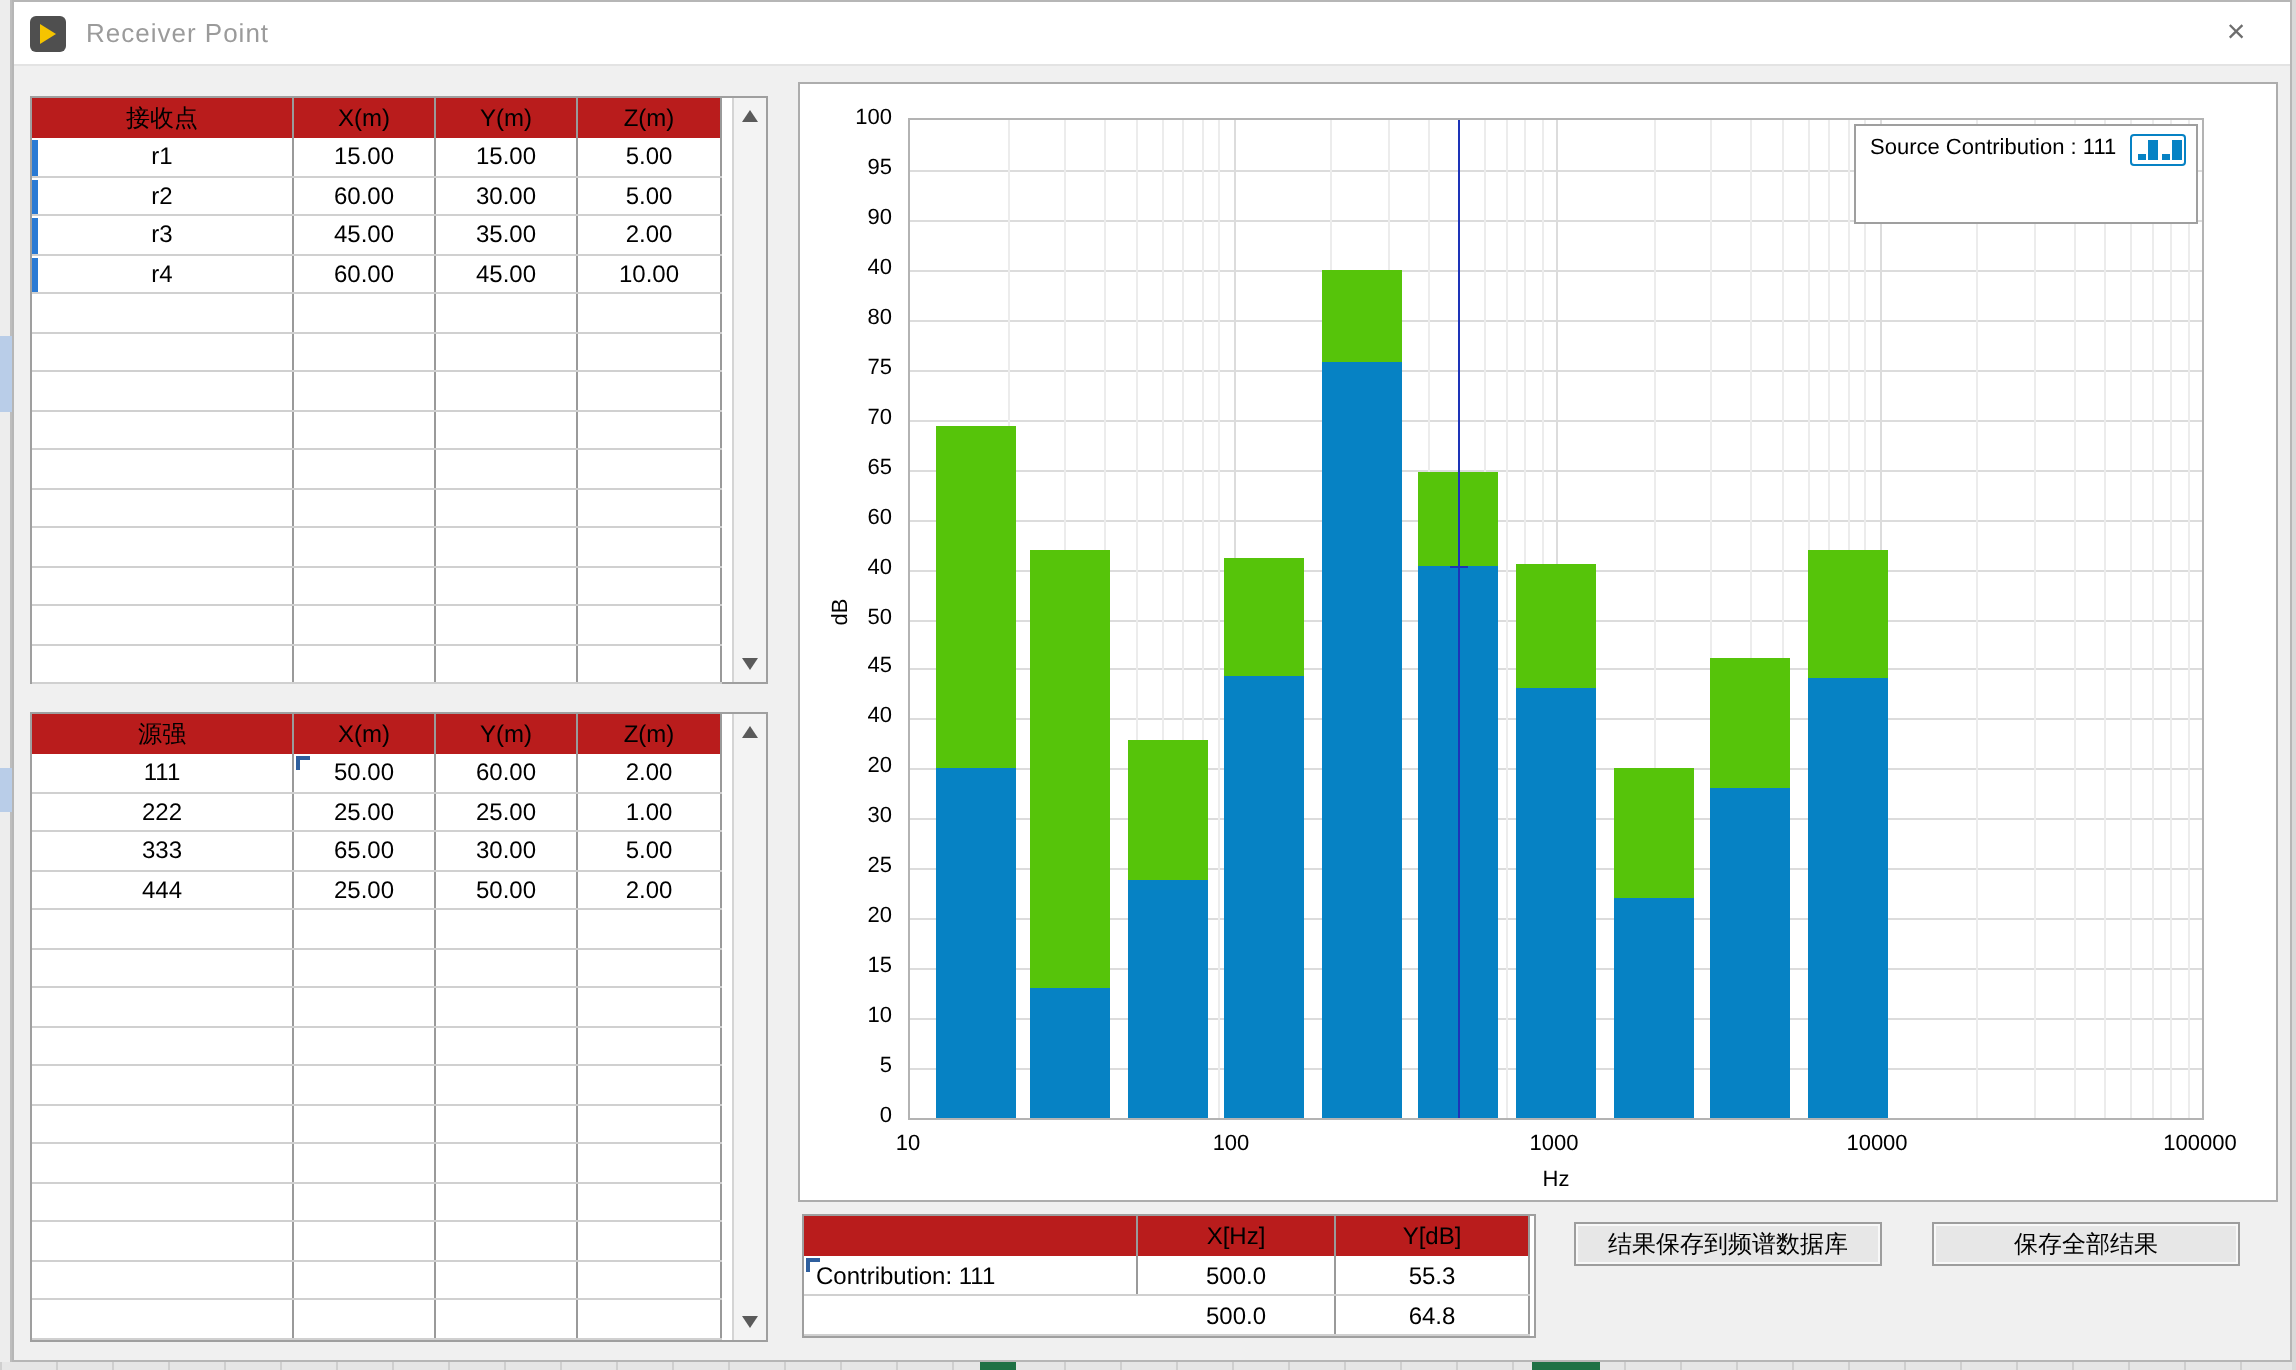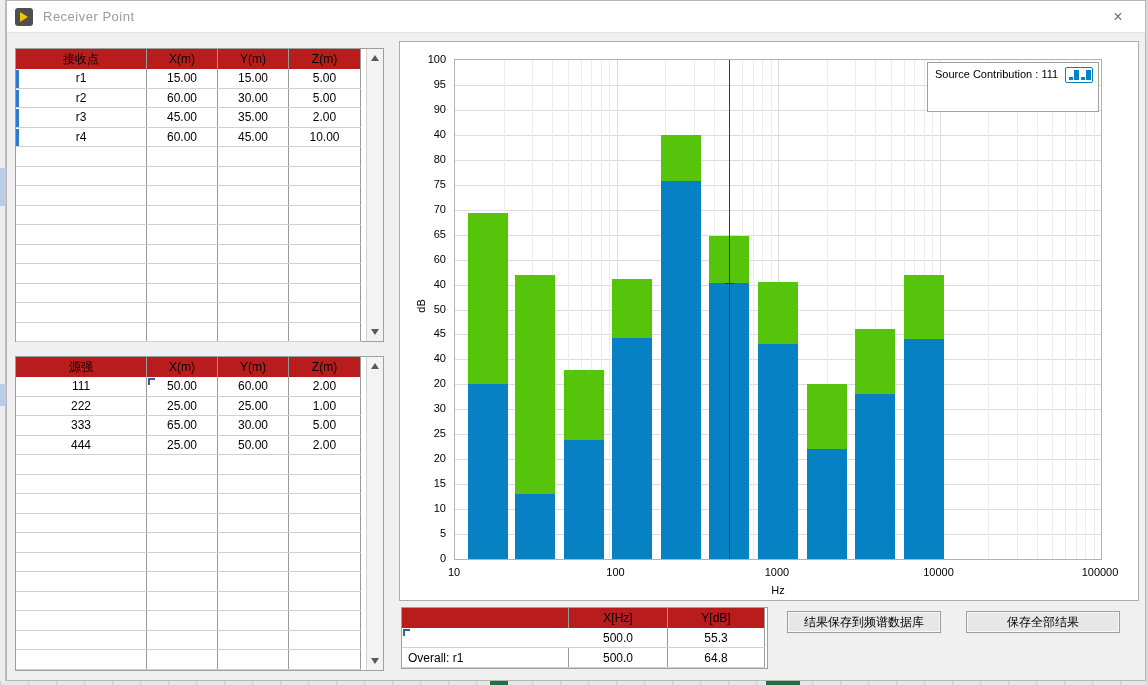--- a/index.html
+++ b/index.html
@@ -401,24 +401,24 @@
             </span>
         </div>
       </div>
     </div>
 
     <div id="tbl-cursor" class="lv-panel" style="left:394px; top:606px; width:367px; height:62px;">
         <div class="lv-head" style="width: 363px;"></div>
         <div class="lv-cell hdr" style="left: 0px; top: 0px; width: 167px; height: 20px;"></div>
         <div class="lv-cell hdr" style="left: 167px; top: 0px; width: 99px; height: 20px;">X[Hz]</div>
         <div class="lv-cell hdr" style="left: 266px; top: 0px; width: 97px; height: 20px;">Y[dB]</div>
+        <div class="lv-cell left" style="left: 0px; top: 20px; width: 167px; height: 20px; line-height: 20px;">Contribution: 111</div>
         <div class="lv-cell" style="left: 167px; top: 20px; width: 99px; height: 20px; line-height: 20px;">500.0</div>
         <div class="lv-cell" style="left: 266px; top: 20px; width: 97px; height: 20px; line-height: 20px;">55.3</div>
         <div class="lv-row-line" style="left: 0px; top: 39px; width: 363px;"></div>
-        <div class="lv-cell left" style="left: 0px; top: 40px; width: 167px; height: 20px; line-height: 20px;">Overall: r1</div>
         <div class="lv-cell" style="left: 167px; top: 40px; width: 99px; height: 20px; line-height: 20px;">500.0</div>
         <div class="lv-cell" style="left: 266px; top: 40px; width: 97px; height: 20px; line-height: 20px;">64.8</div>
         <div class="lv-row-line" style="left: 0px; top: 59px; width: 363px;"></div>
         <div class="lv-corner" style="left: 1px; top: 21px;"></div>
       </div>
 
     <div class="btn" style="left:780px; top:610px;">结果保存到频谱数据库</div>
     <div class="btn" style="left:959px; top:610px;">保存全部结果</div>
   </div>
 </div>

